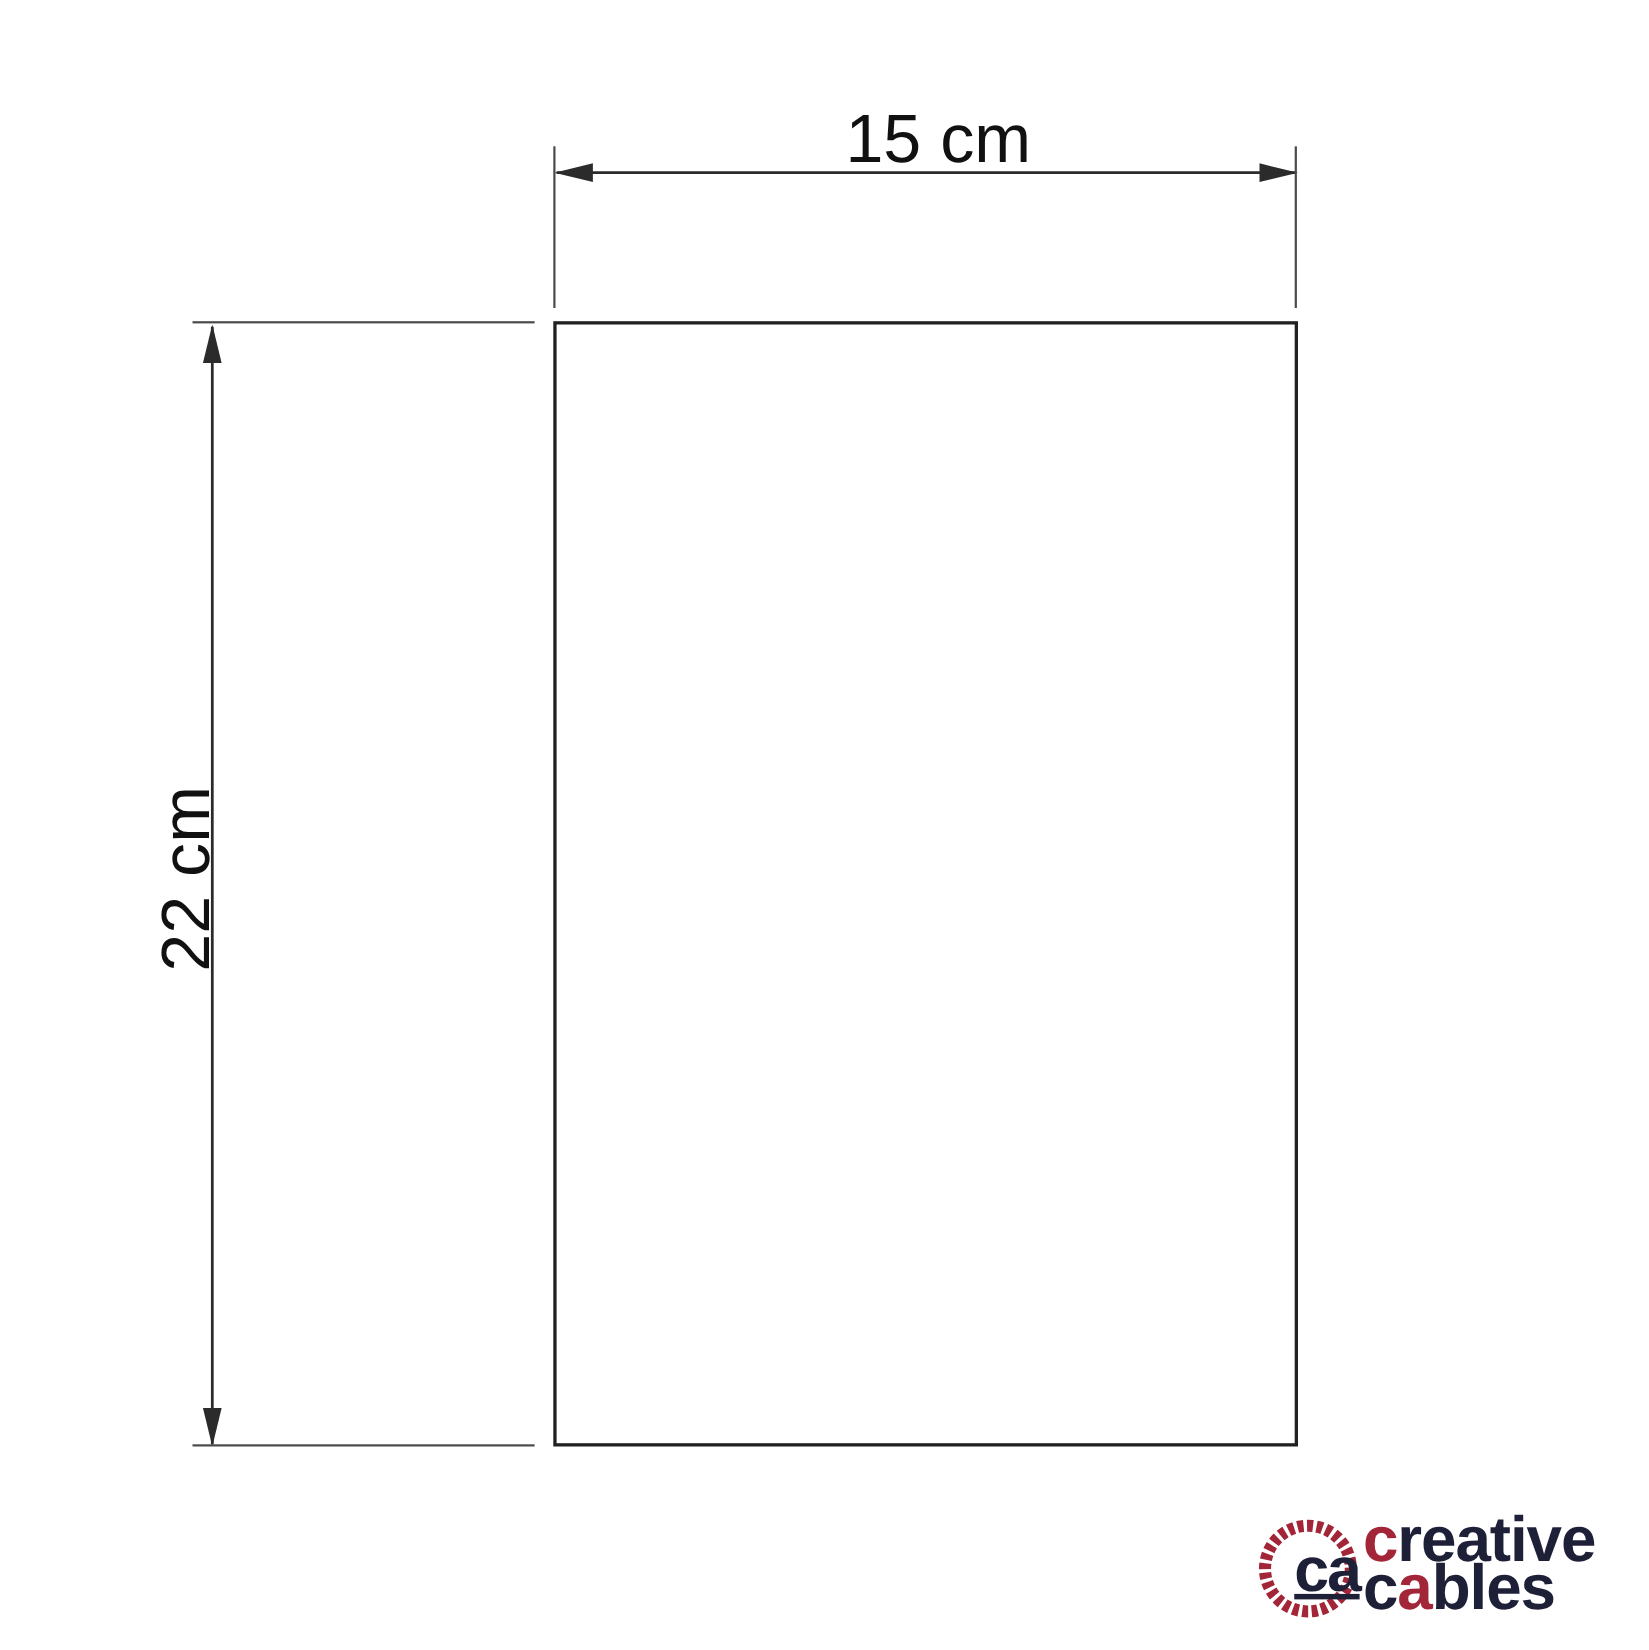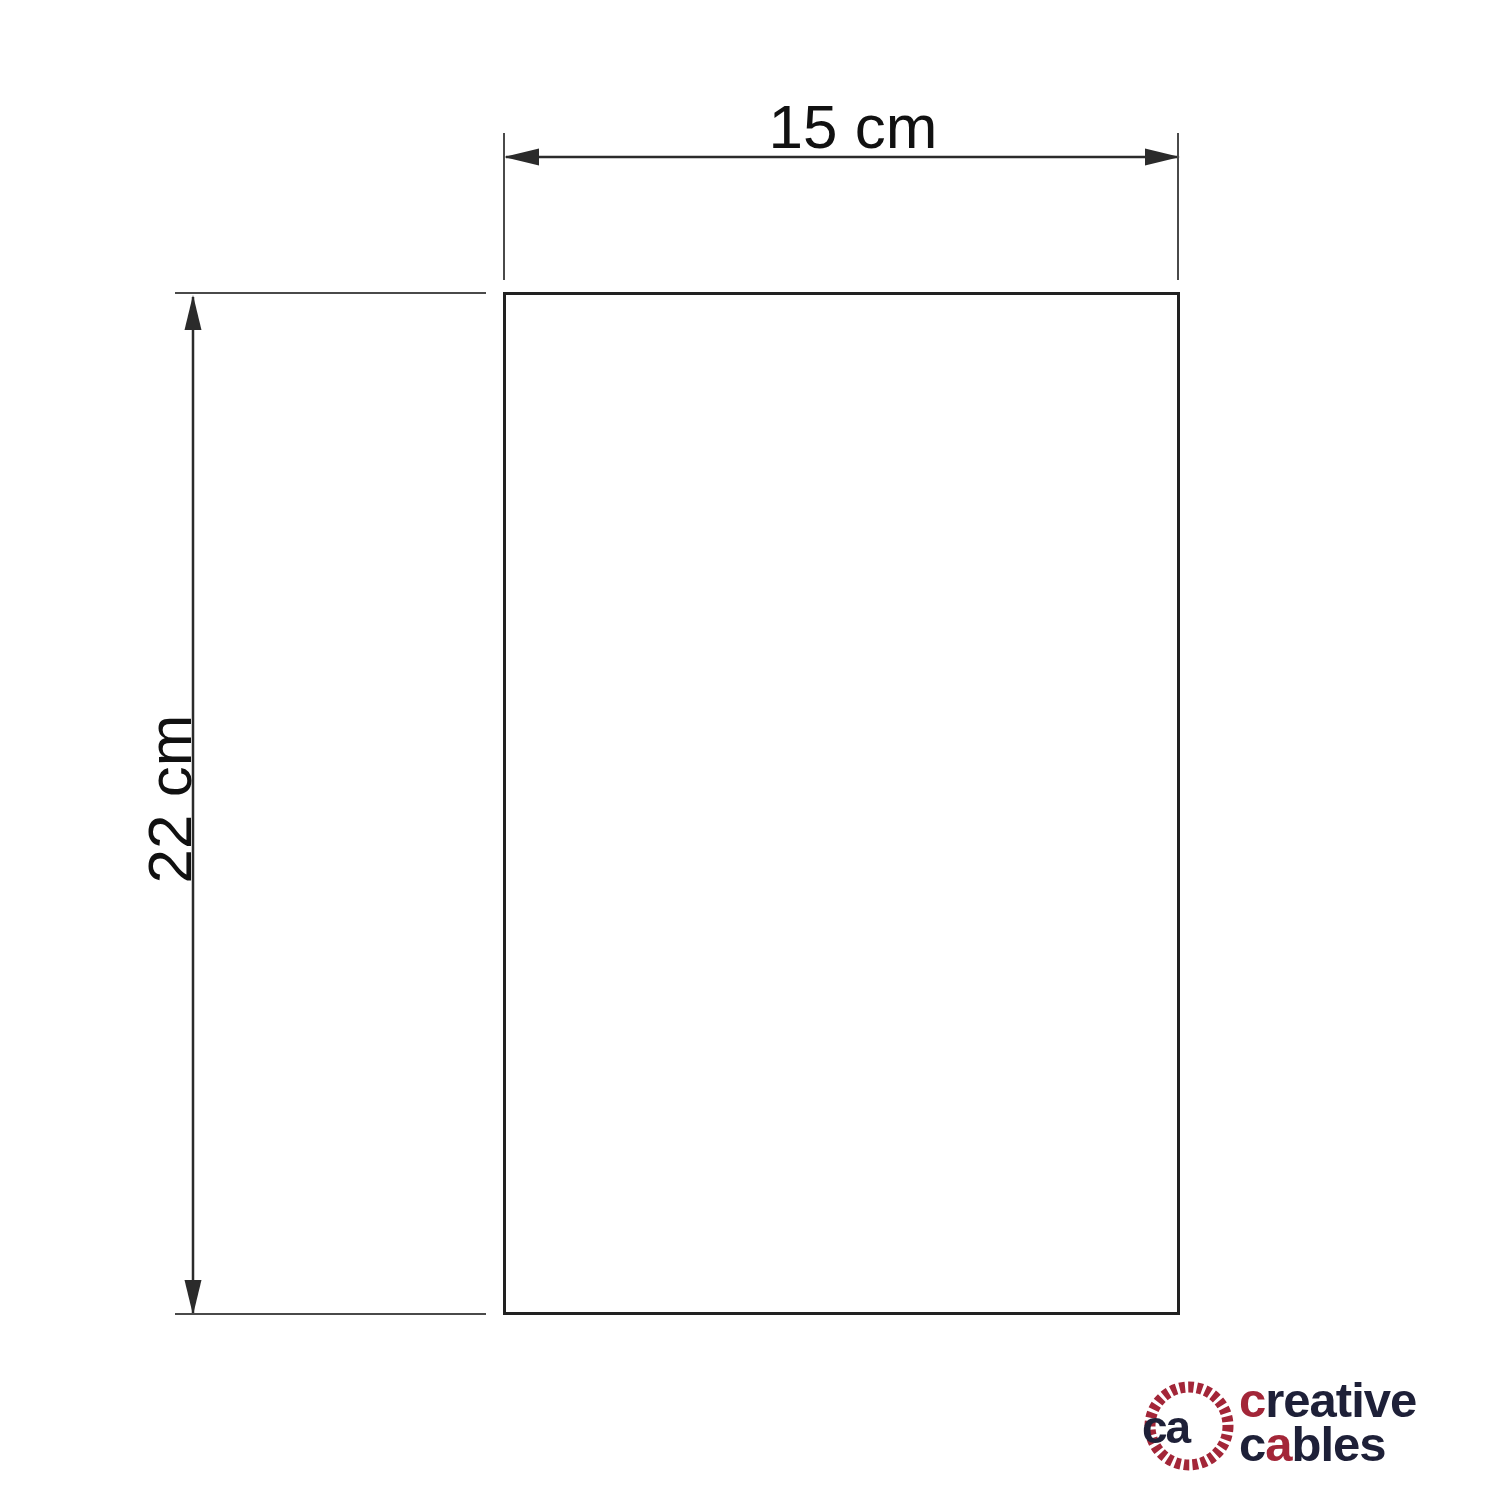--- a/index.html
+++ b/index.html
@@ -60,27 +60,28 @@
   .logo-ring { position: absolute; left: 0; top: 5px; width: 94px; height: 94px; }
   .logo-ring circle {
     fill: none;
     stroke: var(--logo-red, #a32638);
     stroke-width: 11;
     stroke-dasharray: 5.5 3.2;
   }
   .logo-monogram {
     position: absolute; left: 0; top: 5px;
     width: 94px; height: 94px;
-    line-height: 96px; text-align: left;
-    font-size: 46px; font-weight: bold; letter-spacing: -2px;
+    line-height: 96px; text-align: right;
+    font-size: 57px; font-weight: bold; letter-spacing: -2px;
     color: var(--logo-dark, #1e2038);
+    text-decoration: underline;
   }
   .logo-wordmark {
     position: absolute; left: 97px; top: 4px;
-    font-weight: bold; font-size: 49px; line-height: 44px;
+    font-weight: bold; font-size: 58px; line-height: 44px;
     letter-spacing: -1px; color: var(--logo-dark, #1e2038);
     white-space: nowrap;
   }
   .logo-wordmark .accent { color: var(--logo-red, #a32638); }
 </style>
 </head>
 <body style="--bg: #ffffff; --line: #2b2b2b; --ext-line: #4a4a4a; --outline: #212121; --dim-text: #111111; --logo-dark: #1e2038; --logo-red: #a32638;">
 
 <div class="canvas">
 

